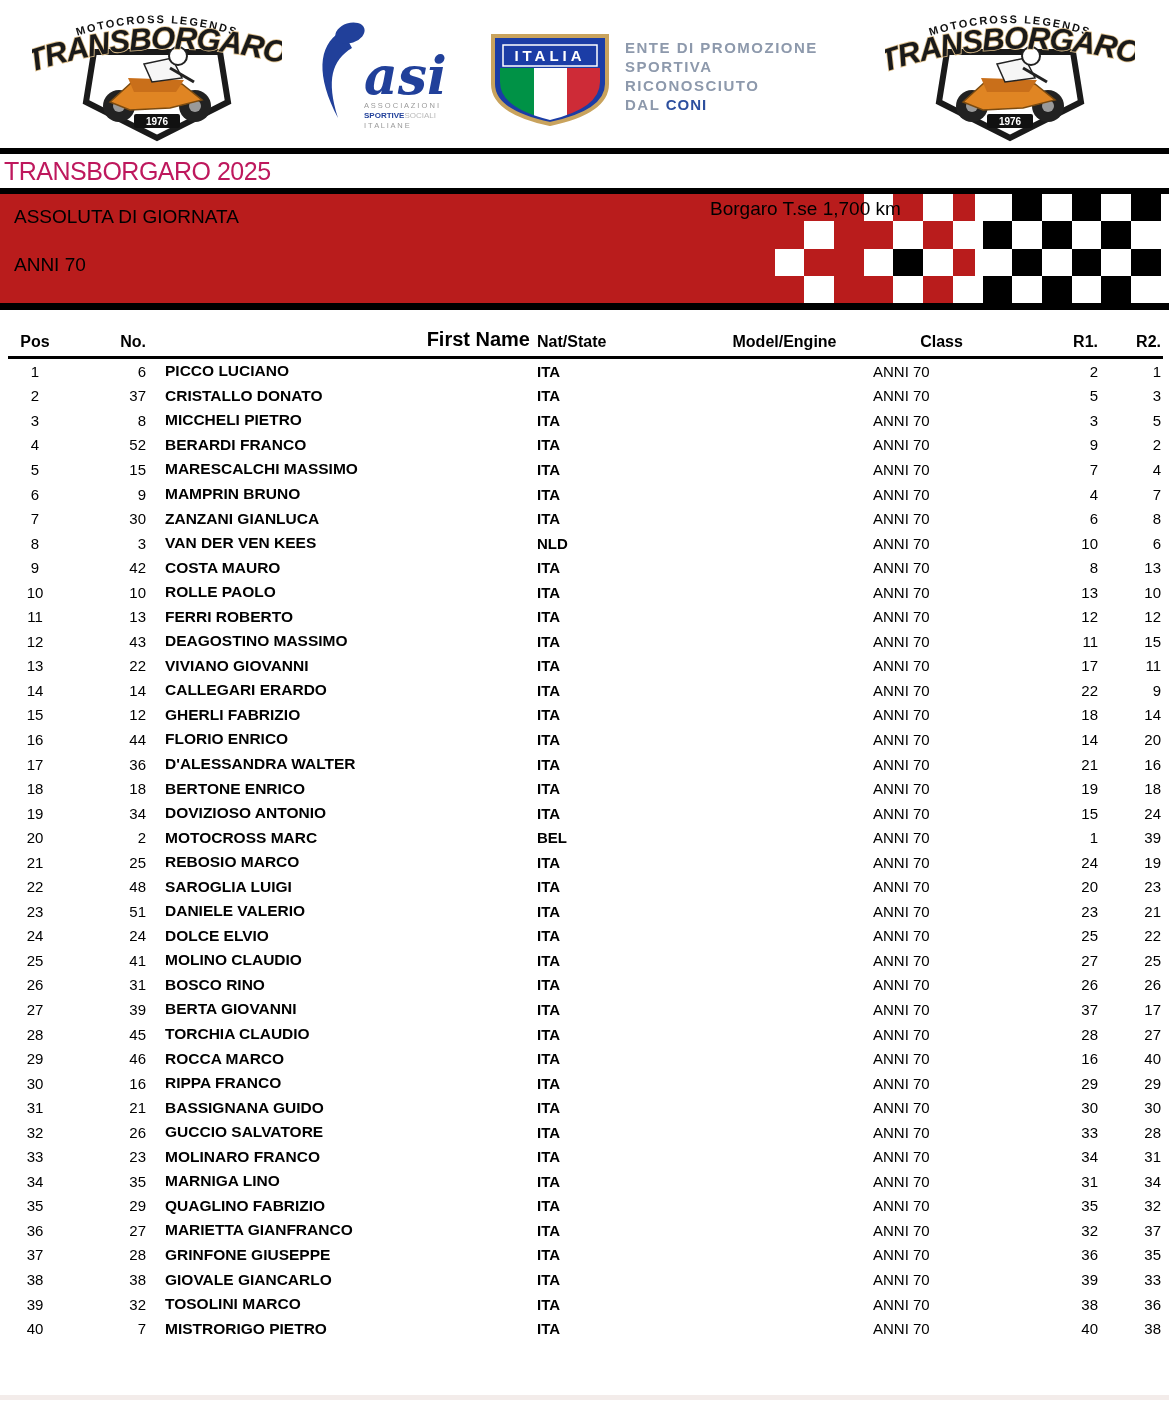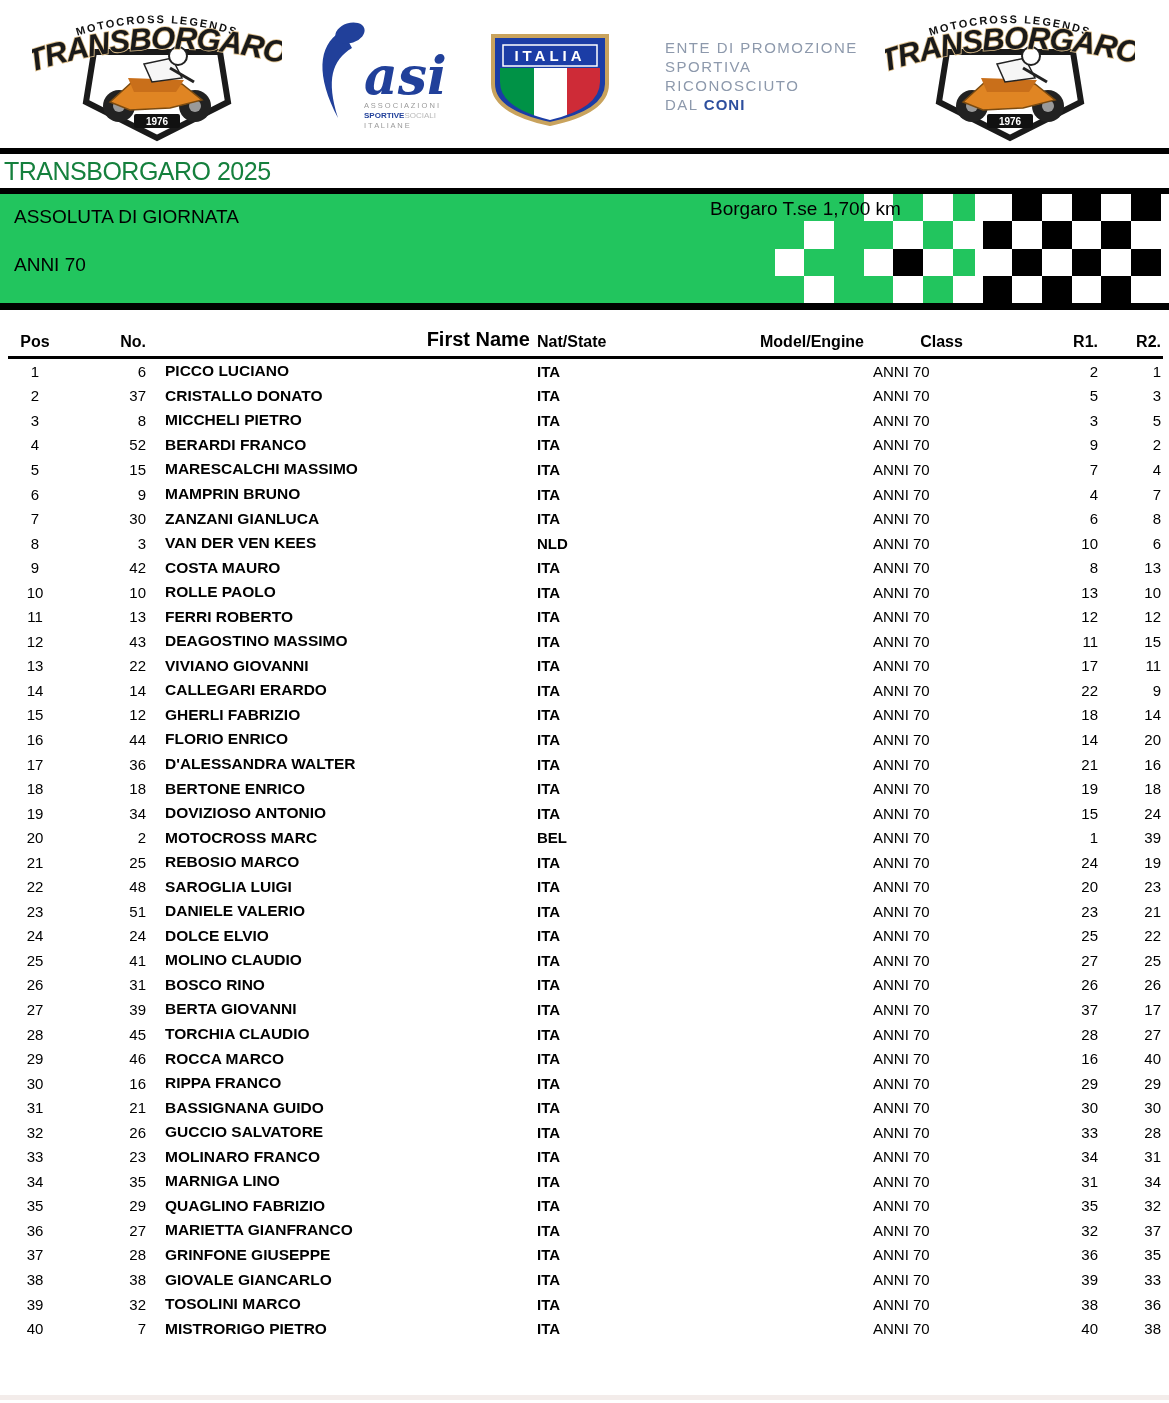--- a/index.html
+++ b/index.html
@@ -2,30 +2,30 @@
 <html><head>
 <meta charset="utf-8">
 <style>
   html,body{margin:0;padding:0;background:#fff;}
   .page{position:relative;width:1169px;height:1403px;background:#fff;overflow:hidden;
         font-family:"Liberation Sans",sans-serif;color:#000;}
   
   .logo-strip{position:absolute;left:0;top:0;width:1169px;height:148px;background:#fff;}
   .logo-abs{position:absolute;}
   .coni-block{position:absolute;left:625px;top:38px;width:250px;
-              font-size:15px;line-height:19px;letter-spacing:1.5px;color:#8d99ac;font-weight:400;margin-left:40px;}
+              font-size:15px;line-height:19px;letter-spacing:1.5px;color:#8d99ac;font-weight:700;}
   .coni-block b{color:#2d4f9e;letter-spacing:1px;}
   
   .rule{position:absolute;left:0;width:1169px;background:#000;}
   .rule1{top:148px;height:7px;}
   .rule2{top:188px;height:6px;}
   .rule3{top:303px;height:7px;}
   .title-strip{position:absolute;left:0;top:154px;width:1169px;height:34px;background:#fff;}
-  .title-strip .t{position:absolute;left:4px;top:3px;font-size:25px;letter-spacing:-0.5px;color:#15803d;}
-  .gray-banner{position:absolute;left:0;top:194px;width:975px;height:109px;background:#22c55e;}
+  .title-strip .t{position:absolute;left:4px;top:3px;font-size:25px;letter-spacing:-0.5px;color:#be185d;}
+  .gray-banner{position:absolute;left:0;top:194px;width:975px;height:109px;background:#b91c1c;}
   .gb-line1{position:absolute;left:14px;top:12px;font-size:19px;}
   .gb-loc{position:absolute;left:710px;top:4px;font-size:19px;}
   .gb-line2{position:absolute;left:14px;top:60px;font-size:19px;}
   .checker{position:absolute;left:745px;top:0;display:grid;
            grid-template-columns:repeat(14,29.7px);grid-template-rows:repeat(4,27.25px);}
   .sq{width:29.7px;height:27.25px;}
   .sq-g{background:transparent;}
   .sq-w{background:#ffffff;}
   .sq-b{background:#000000;}
   
@@ -33,21 +33,21 @@
   table{border-collapse:collapse;table-layout:fixed;width:1155px;}
   col.w-pos{width:54px;} col.w-no{width:88px;} col.w-name{width:380px;}
   col.w-nat{width:170px;} col.w-model{width:164px;} col.w-cls{width:146px;}
   col.w-r1{width:90px;} col.w-r2{width:63px;}
   thead th{border-bottom:3px solid #000;padding:6px 0 5px 0;vertical-align:bottom;
            font-size:16px;font-weight:bold;white-space:nowrap;}
   th.h-pos{text-align:center;}
   th.h-no{text-align:right;padding-right:4px;}
   th.h-name{text-align:right;padding-left:13px;font-size:20px;}
   th.h-nat{text-align:left;padding-left:7px;}
-  th.h-model{text-align:right;padding-left:5px;}
+  th.h-model{text-align:center;padding-left:5px;}
   th.h-cls{text-align:center;padding-left:9px;}
   th.h-r1,th.h-r2{text-align:right;padding-right:2px;}
   tbody td{height:24.55px;padding:0;font-size:15px;white-space:nowrap;overflow:hidden;}
   td.c-pos{text-align:center;}
   td.c-no{text-align:right;padding-right:4px;}
   td.c-name{text-align:left;padding-left:15px;font-weight:bold;font-size:15.5px;}
   td.c-nat{text-align:left;padding-left:7px;font-weight:bold;}
   td.c-model{text-align:left;padding-left:5px;}
   td.c-cls{text-align:left;padding-left:9px;}
   td.c-r1,td.c-r2{text-align:right;padding-right:2px;}

